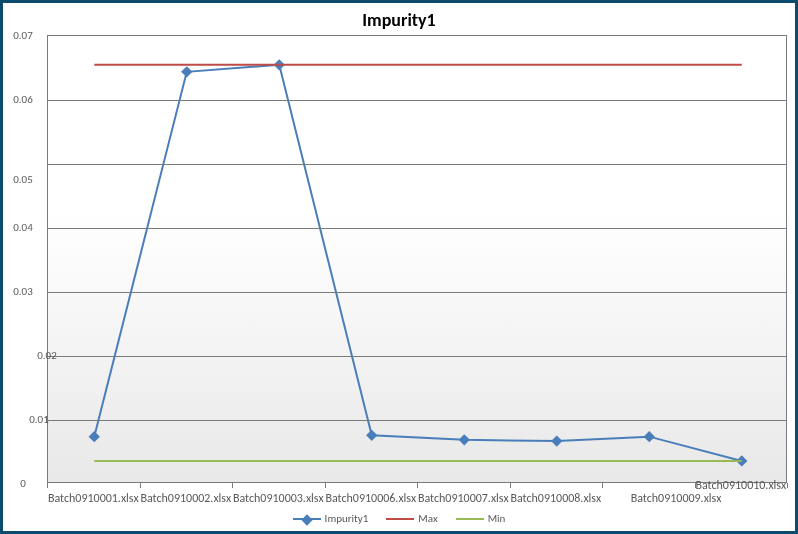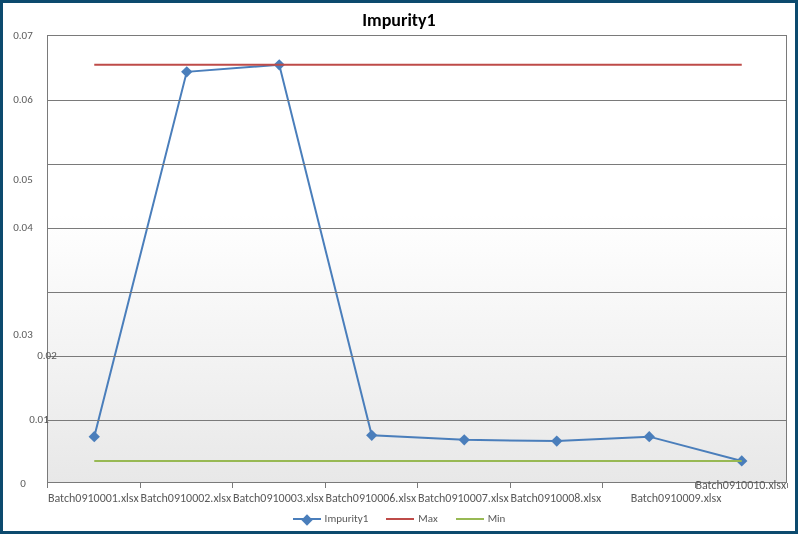--- a/index.html
+++ b/index.html
@@ -147,21 +147,21 @@
         <span>Max</span>
       </div>
       <div class="legend-item">
         <div class="legend-swatch" style="border-top-color: rgb(152, 185, 84);"></div>
         <span>Min</span>
       </div>
     </div>
 <div class="y-tick" style="top: 480px;">0</div>
     <div class="y-tick" style="top: 416px; padding-left: 16px;">0.01</div>
     <div class="y-tick" style="top: 352px; margin-left: 24px;">0.02</div>
-    <div class="y-tick" style="top: 288px; margin-top: 43px;">0.03</div>
+    <div class="y-tick" style="top: 288px;">0.03</div>
     <div class="y-tick" style="top: 224px;">0.04</div>
     <div class="y-tick" style="top: 176px;">0.05</div>
     <div class="y-tick" style="top: 96px;">0.06</div>
     <div class="y-tick" style="top: 32px;">0.07</div>
     <div class="x-tick-mark" style="left: 44px; top: 480px;"></div>
     <div class="x-tick-mark" style="left: 136.5px; top: 480px;"></div>
     <div class="x-tick-mark" style="left: 229px; top: 480px;"></div>
     <div class="x-tick-mark" style="left: 321.5px; top: 480px;"></div>
     <div class="x-tick-mark" style="left: 414px; top: 480px;"></div>
     <div class="x-tick-mark" style="left: 506.5px; top: 480px;"></div>

